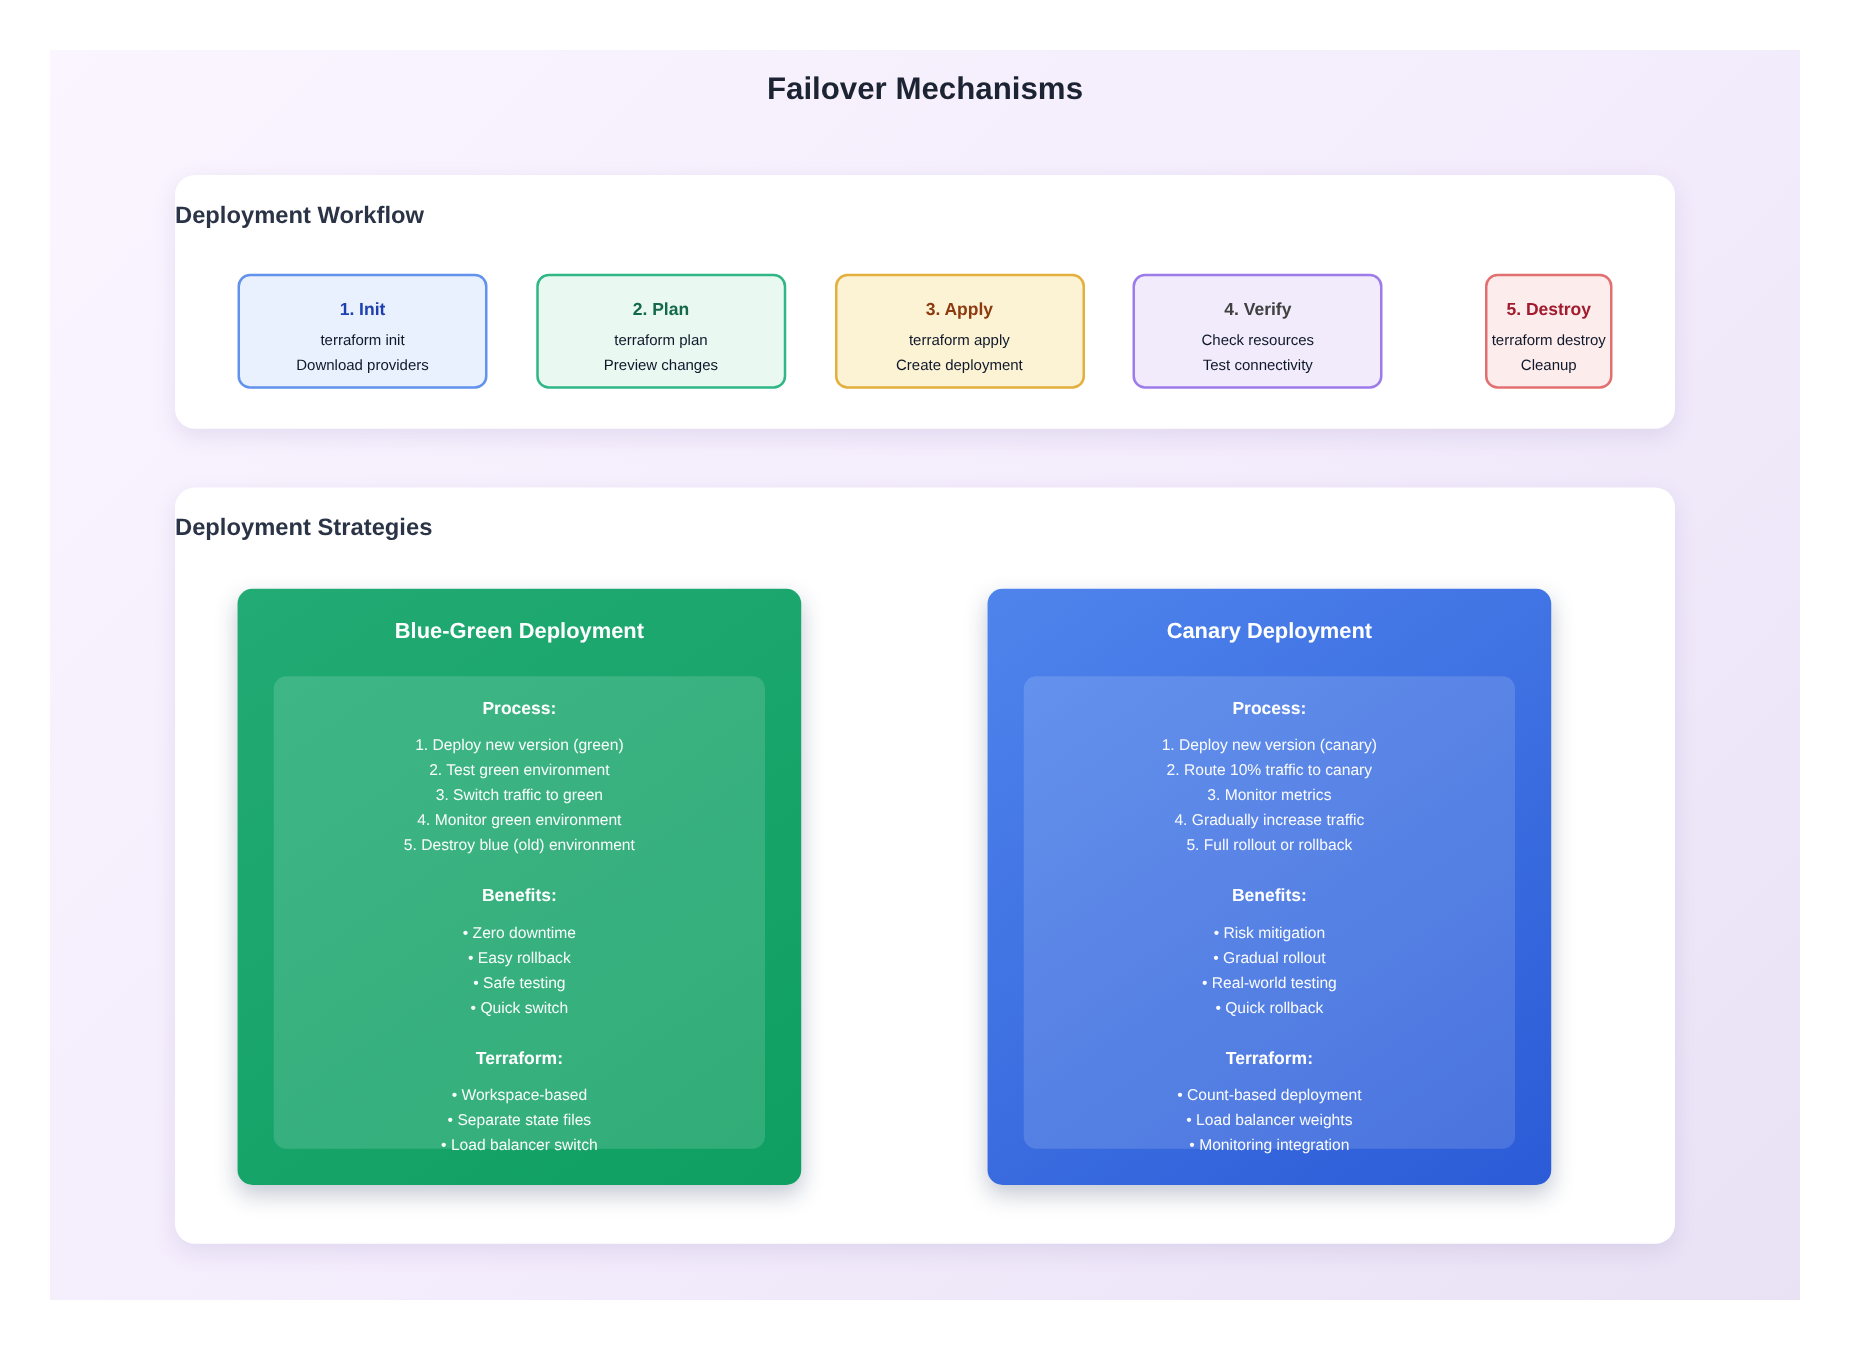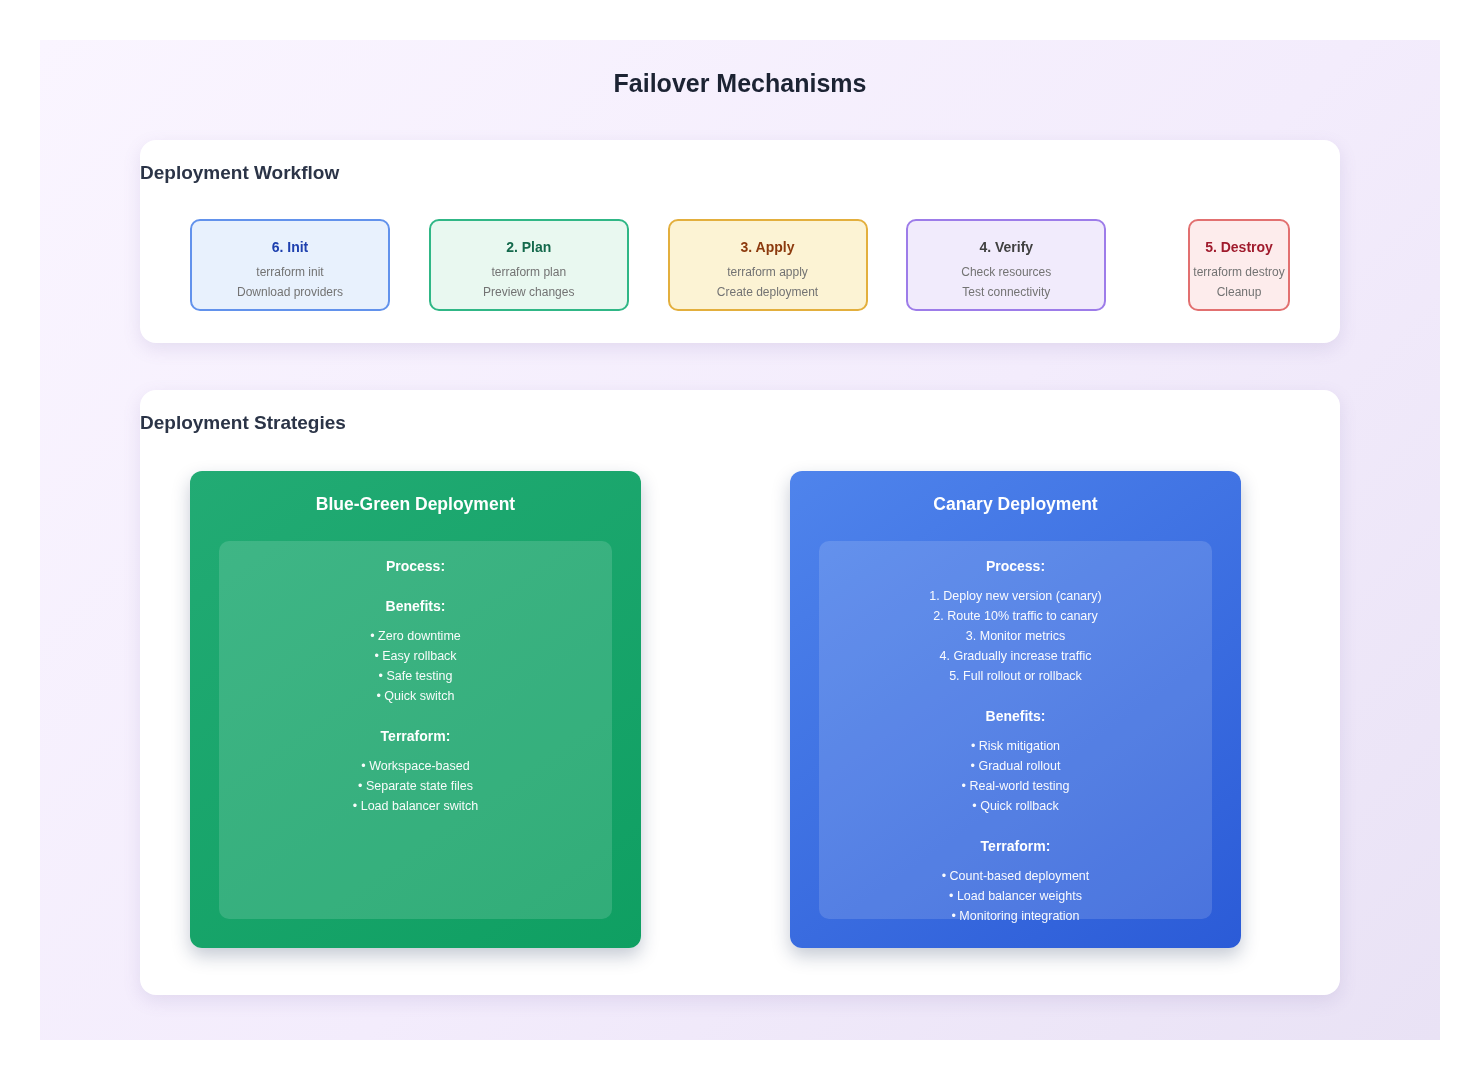--- a/index.html
+++ b/index.html
@@ -13,21 +13,21 @@
   .page {
     position: absolute;
     left: 40px;
     top: 40px;
     width: 1400px;
     height: 1000px;
     background: linear-gradient(135deg, #faf5ff 0%, #f3ecfc 55%, #e9e2f5 100%);
   }
   .page-title {
     position: absolute;
-    top: 30px;
+    top: 18px;
     left: 0;
     right: 0;
     margin: 0;
     text-align: center;
     font-size: 25px;
     line-height: 26px;
     font-weight: bold;
     color: #1c2333;
   }
   .card {
@@ -69,21 +69,21 @@
   .step:last-child { width: 102px; }
   .step-title {
     font-size: 14px;
     line-height: 20px;
     font-weight: bold;
     margin-bottom: 5px;
   }
   .step-line {
     font-size: 12px;
     line-height: 20px;
-    color: #737373;
+    color: #0f172a;
   }
   .strategy {
     position: absolute;
     top: 81px;
     width: 451px;
     height: 477px;
     border-radius: 12px;
     box-shadow: 0 8px 18px rgba(25, 45, 85, 0.25);
     color: #ffffff;
     text-align: center;
@@ -131,21 +131,21 @@
 
 <div class="page">
 
   <h1 class="page-title">Failover Mechanisms</h1>
 
   <section class="card" id="workflow-card">
     <h2 class="card-heading">Deployment Workflow</h2>
     <div class="steps">
 
       <div class="step" style="background: rgb(232, 241, 253); border-color: rgb(98, 146, 236);">
-        <div class="step-title" style="color: rgb(30, 64, 175);">6. Init</div>
+        <div class="step-title" style="color: rgb(30, 64, 175);">1. Init</div>
         <div class="step-line">terraform init</div>
         <div class="step-line">Download providers</div>
       </div>
 
       <div class="step" style="background: rgb(233, 248, 240); border-color: rgb(48, 183, 134);">
         <div class="step-title" style="color: rgb(20, 105, 76);">2. Plan</div>
         <div class="step-line">terraform plan</div>
         <div class="step-line">Preview changes</div>
       </div>
 
@@ -172,20 +172,27 @@
 
   <section class="card" id="strategies-card">
     <h2 class="card-heading">Deployment Strategies</h2>
 
     <div class="strategy" id="strategy-blue-green" style="background: linear-gradient(145deg, rgb(34, 171, 116) 0%, rgb(15, 159, 98) 100%);">
       <h3 class="strategy-title">Blue-Green Deployment</h3>
       <div class="inner-panel">
 
         <div class="panel-section">
           <div class="panel-heading">Process:</div>
+          <ul class="panel-list">
+            <li>1. Deploy new version (green)</li>
+            <li>2. Test green environment</li>
+            <li>3. Switch traffic to green</li>
+            <li>4. Monitor green environment</li>
+            <li>5. Destroy blue (old) environment</li>
+          </ul>
         </div>
 
         <div class="panel-section">
           <div class="panel-heading">Benefits:</div>
           <ul class="panel-list">
             <li>• Zero downtime</li>
             <li>• Easy rollback</li>
             <li>• Safe testing</li>
             <li>• Quick switch</li>
           </ul>

